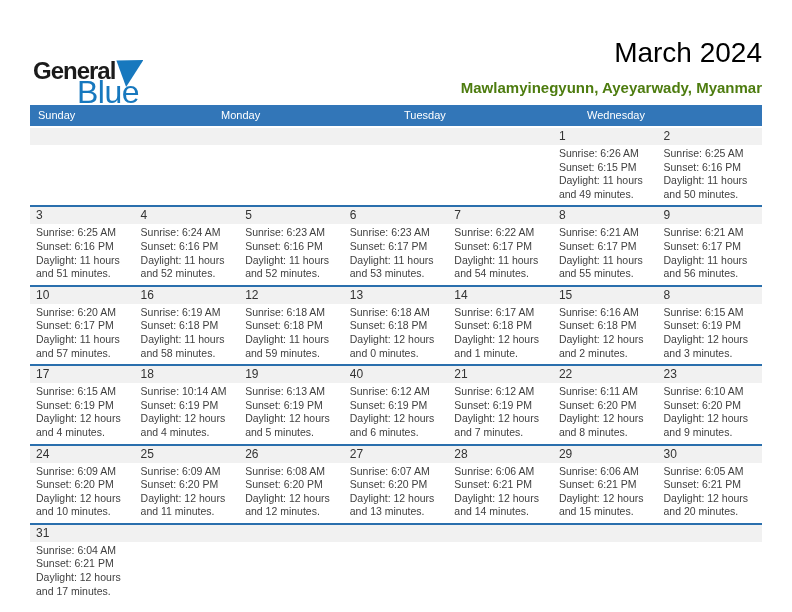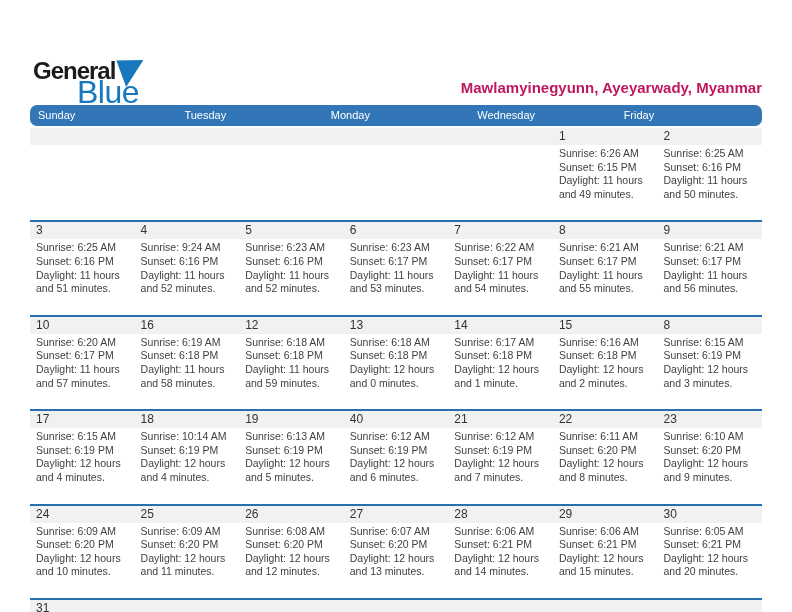--- a/index.html
+++ b/index.html
@@ -30,75 +30,74 @@
     letter-spacing: -0.5px; margin-left: 44px; margin-top: -7px; line-height: 24px;
   }
 
   
   .month-title {
     position: absolute; top: 37px; right: 30px;
     font-size: 28px; font-weight: 400; color: #000000; line-height: 32px;
   }
   .location {
     position: absolute; top: 79px; right: 30px;
-    font-size: 15px; font-weight: 700; color: #be185d; line-height: 18px;
+    font-size: 15px; font-weight: 700; color: #4d7c0f; line-height: 18px;
   }
 
   
   .calendar { position: absolute; left: 30px; top: 105px; width: 732px; }
   .weekday-row {
     display: flex; height: 21px;
     background: var(--header-bg, #3276b8);
-    border-radius: 7px;
   }
   .weekday {
     flex: 1 1 0; color: #ffffff; font-size: 11px;
     line-height: 21px; padding-left: 8px;
     white-space: nowrap; overflow: hidden;
   }
   .week {
     display: flex; min-height: 73px;
     border-top: 2px solid var(--separator, #2a6fad);
     background: #ffffff;
   }
   .week.first { border-top: 2px solid #ffffff; }
   .cell { flex: 1 1 0; overflow: hidden; }
   .daynum {
     height: 17px; line-height: 17px; padding-left: 6px;
     background: var(--strip-bg, #f1f1f1);
     font-size: 12px; color: #333333;
   }
-  .lines { padding: 2px 3px 19px 6px; }
+  .lines { padding: 2px 3px 4px 6px; }
   .lines div {
     font-size: 10.5px; line-height: 13.6px; color: #3f3f3f;
     white-space: nowrap;
   }
 </style>
 </head>
 <body>
 
 <div class="page">
 
   <div class="logo">
     <div class="logo-row1">
       <span class="logo-general">General</span>
       <span class="logo-triangle"></span>
     </div>
     <div class="logo-blue">Blue</div>
   </div>
 
+  <div class="month-title">March 2024</div>
   <div class="location">Mawlamyinegyunn, Ayeyarwady, Myanmar</div>
 
   <div class="calendar">
       <div class="weekday-row">
         <div class="weekday">Sunday</div>
+        <div class="weekday">Monday</div>
         <div class="weekday">Tuesday</div>
-        <div class="weekday">Monday</div>
         <div class="weekday">Wednesday</div>
-        <div class="weekday">Friday</div>
       </div>
       <div class="week first">
         <div class="cell">
           <div class="daynum"></div>
           <div class="lines"></div>
         </div>
         <div class="cell">
           <div class="daynum"></div>
           <div class="lines"></div>
         </div>
@@ -139,21 +138,21 @@
           <div class="lines">
             <div class="">Sunrise: 6:25 AM</div>
             <div class="">Sunset: 6:16 PM</div>
             <div class="">Daylight: 11 hours</div>
             <div class="">and 51 minutes.</div>
           </div>
         </div>
         <div class="cell">
           <div class="daynum">4</div>
           <div class="lines">
-            <div class="">Sunrise: 9:24 AM</div>
+            <div class="">Sunrise: 6:24 AM</div>
             <div class="">Sunset: 6:16 PM</div>
             <div class="">Daylight: 11 hours</div>
             <div class="">and 52 minutes.</div>
           </div>
         </div>
         <div class="cell">
           <div class="daynum">5</div>
           <div class="lines">
             <div class="">Sunrise: 6:23 AM</div>
             <div class="">Sunset: 6:16 PM</div>

